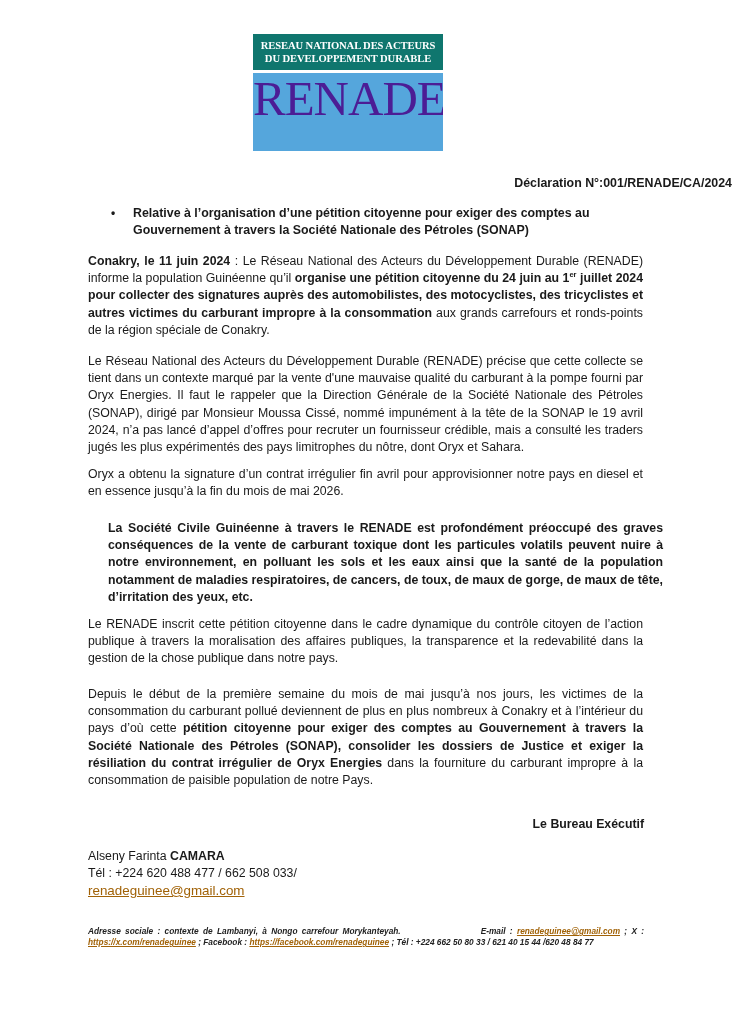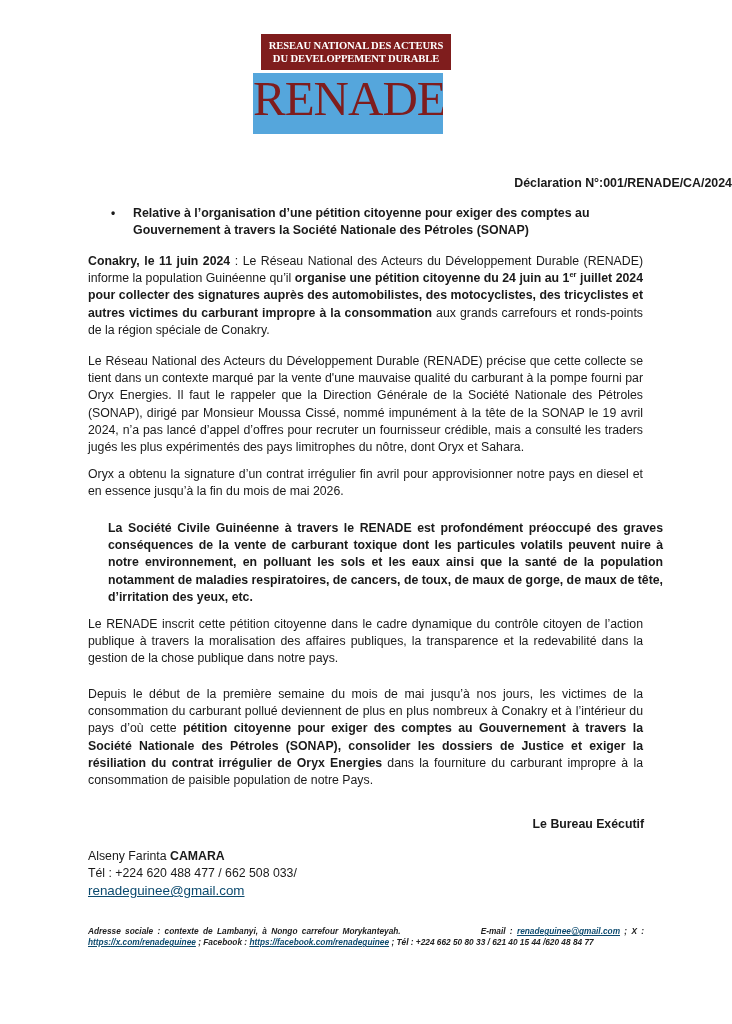--- a/index.html
+++ b/index.html
@@ -18,40 +18,40 @@
   .logo {
     position: absolute;
     left: 253px;
     top: 34px;
     width: 190px;
     height: 102px;
     background: #ffffff;
   }
   .logo-top {
     position: absolute;
-    left: 8px; top: 0;
+    left: 0; top: 0;
     width: 190px; height: 36px;
-    background: #7f1d1d;
+    background: #0f766e;
     color: #ffffff;
     font-family: "Liberation Serif", "DejaVu Serif", serif;
     font-weight: bold;
     font-size: 10.6px;
     line-height: 13px;
     text-align: center;
     padding-top: 5px;
     box-sizing: border-box;
     letter-spacing: -0.1px;
     white-space: nowrap;
   }
   .logo-bottom {
     position: absolute;
     left: 0; top: 39px;
-    width: 190px; height: 61px;
+    width: 190px; height: 78px;
     background: #55a6dc;
-    color: #7f1d1d;
+    color: #4c1d95;
     font-family: "Liberation Serif", "DejaVu Serif", serif;
     font-size: 49px;
     line-height: 52px;
     text-align: center;
     letter-spacing: -1px;
     overflow: hidden;
   }
   .declaration {
     position: absolute;
     left: 0; width: 732px;
@@ -109,21 +109,21 @@
   }
   .contacts {
     position: absolute;
     left: 88px;
     top: 848px;
     font-size: 12.3px;
     line-height: 17px;
   }
   .contacts .heading { font-weight: bold; }
   .contacts a, .footer a {
-    color: #0c4a6e;
+    color: #a16207;
     text-decoration: underline;
   }
   .contacts .email { font-size: 13.4px; }
   .footer {
     position: absolute;
     left: 88px;
     top: 926px;
     width: 560px;
     font-style: italic;
     font-weight: bold;

